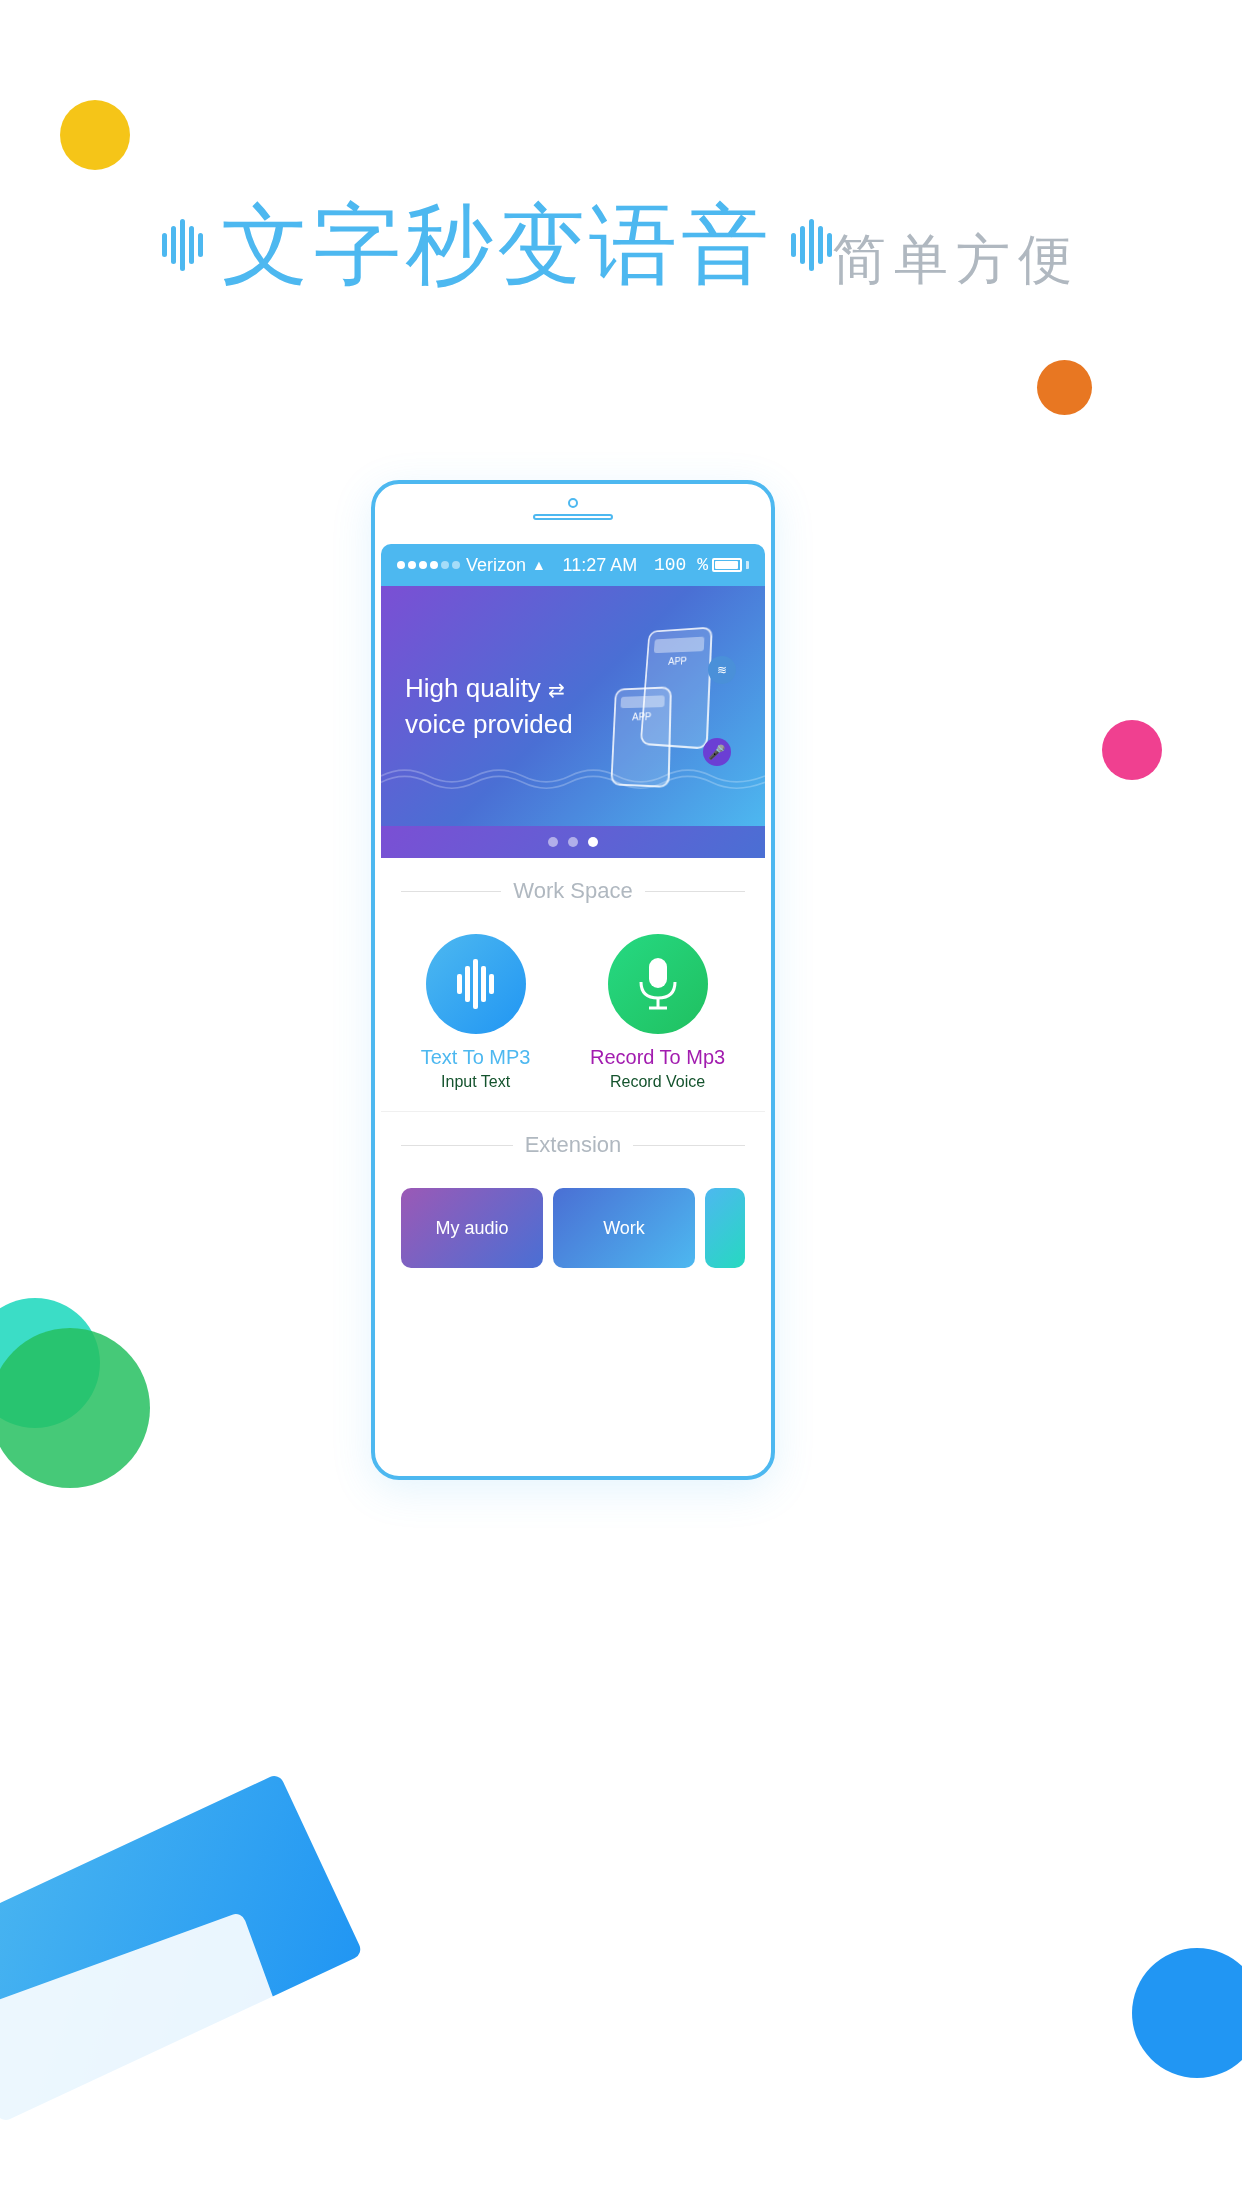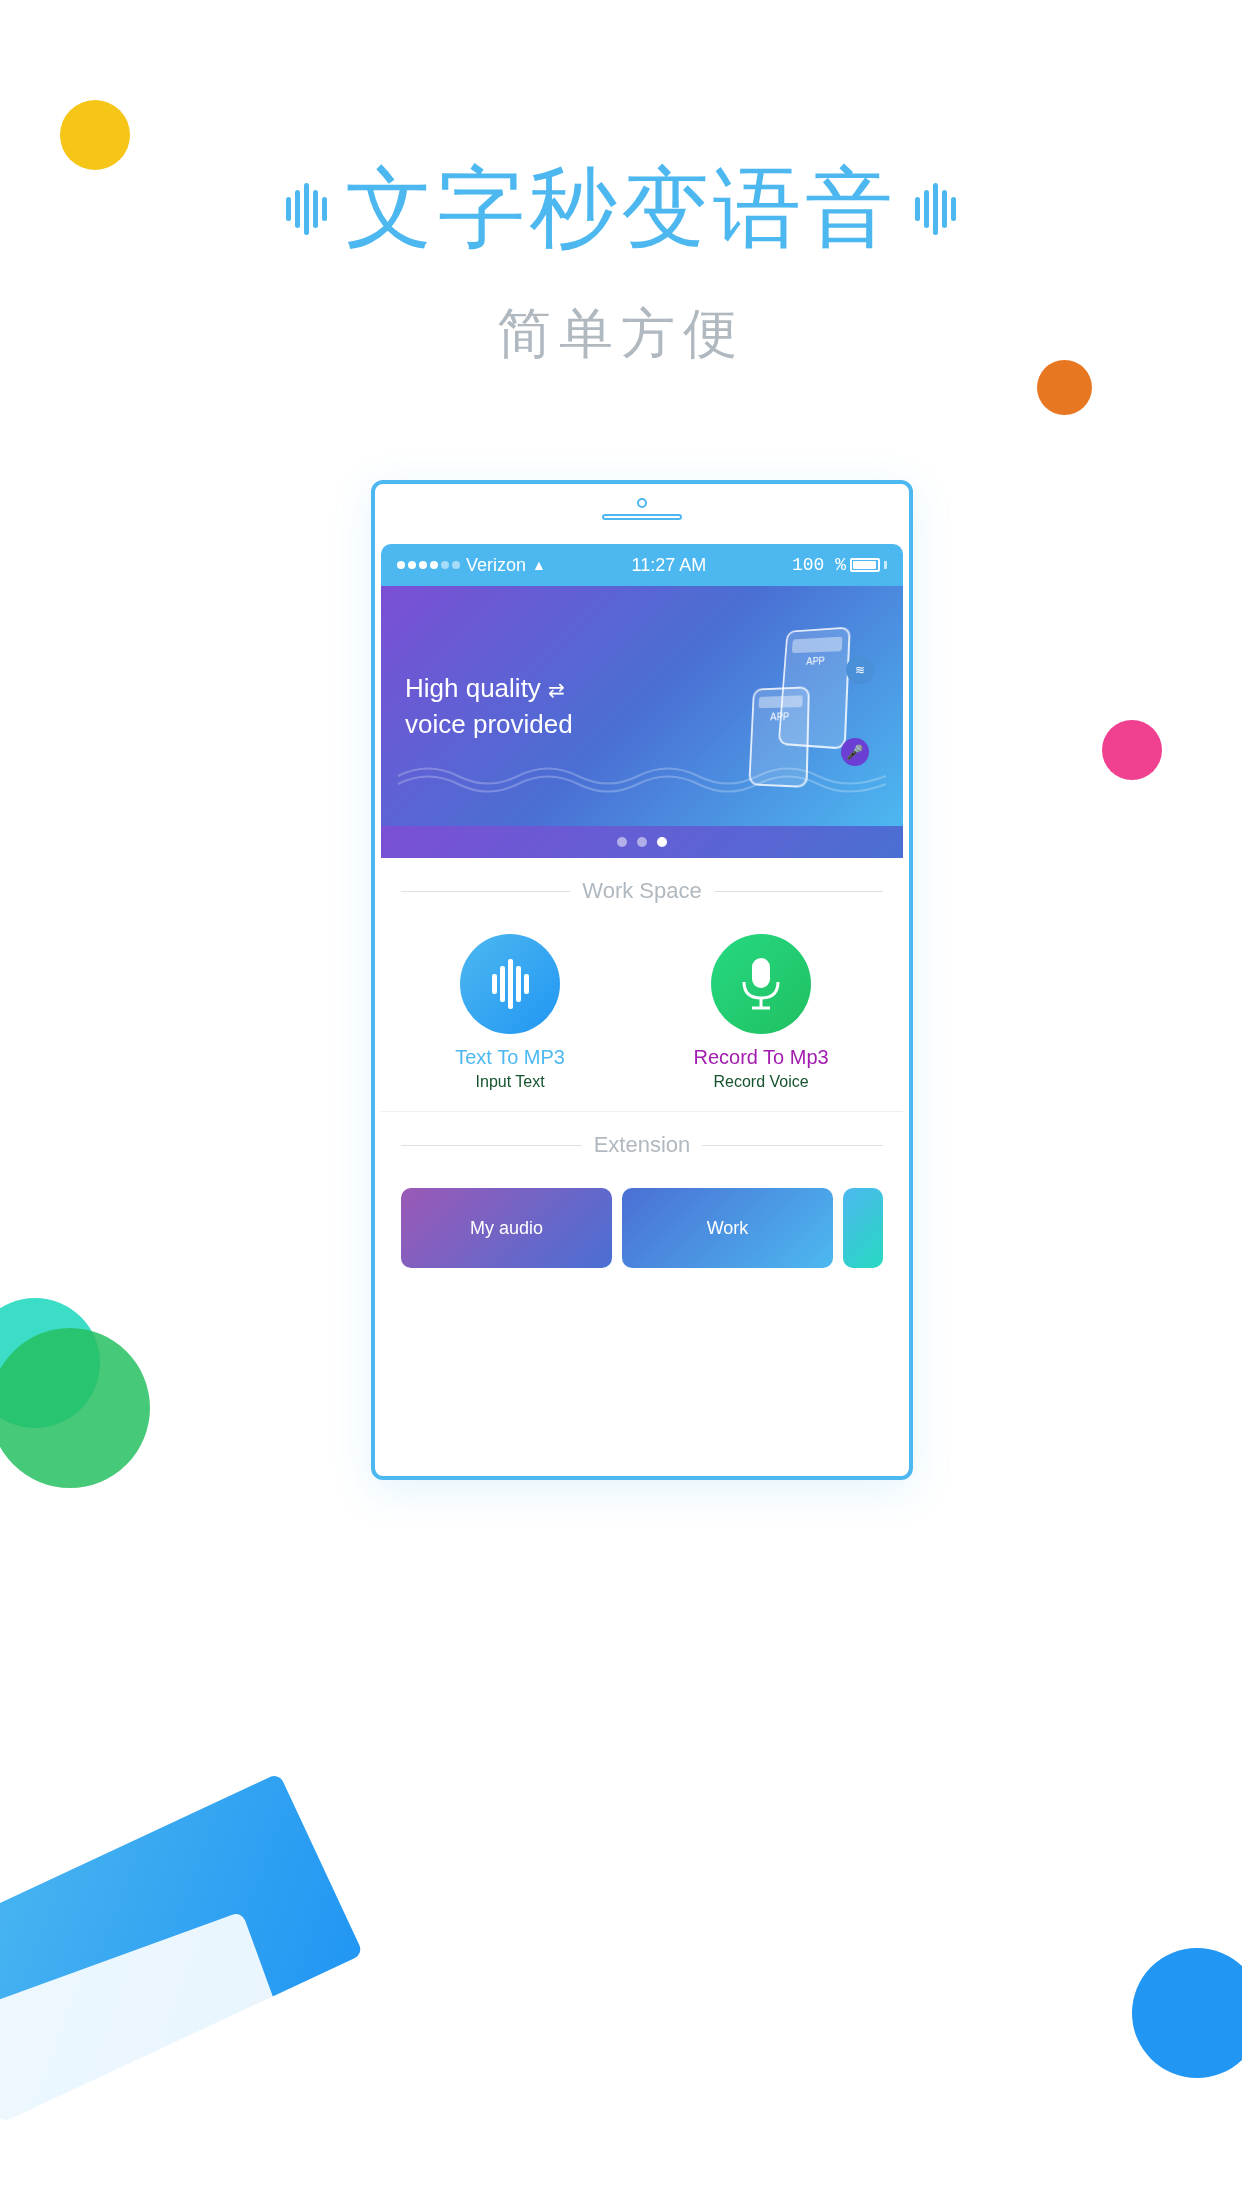--- a/index.html
+++ b/index.html
@@ -20,21 +20,21 @@
     }
 
     
     .top-section {
       position: absolute;
       top: 0;
       left: 0;
       right: 0;
       height: 520px;
       display: flex;
-      flex-direction: column;
+      flex-direction: row;
       align-items: center;
       justify-content: center;
     }
 
     .main-title {
       display: flex;
       align-items: center;
       gap: 18px;
       margin-bottom: 30px;
     }
@@ -67,24 +67,24 @@
     .phone-container {
       position: absolute;
       top: 480px;
       left: 50%;
       transform: translateX(-50%);
       width: 500px;
       height: 1000px;
     }
 
     .phone-shell {
-      width: 542px;
+      width: 404px;
       height: 1000px;
       border: 4px solid #4db8f0;
-      border-radius: 12px;
+      border-radius: 28px;
       background: white;
       position: relative;
       overflow: hidden;
       box-shadow: 0 10px 40px rgba(77,184,240,0.15);
     }
 
     
     .phone-top-bar {
       position: absolute;
       top: 14px;

